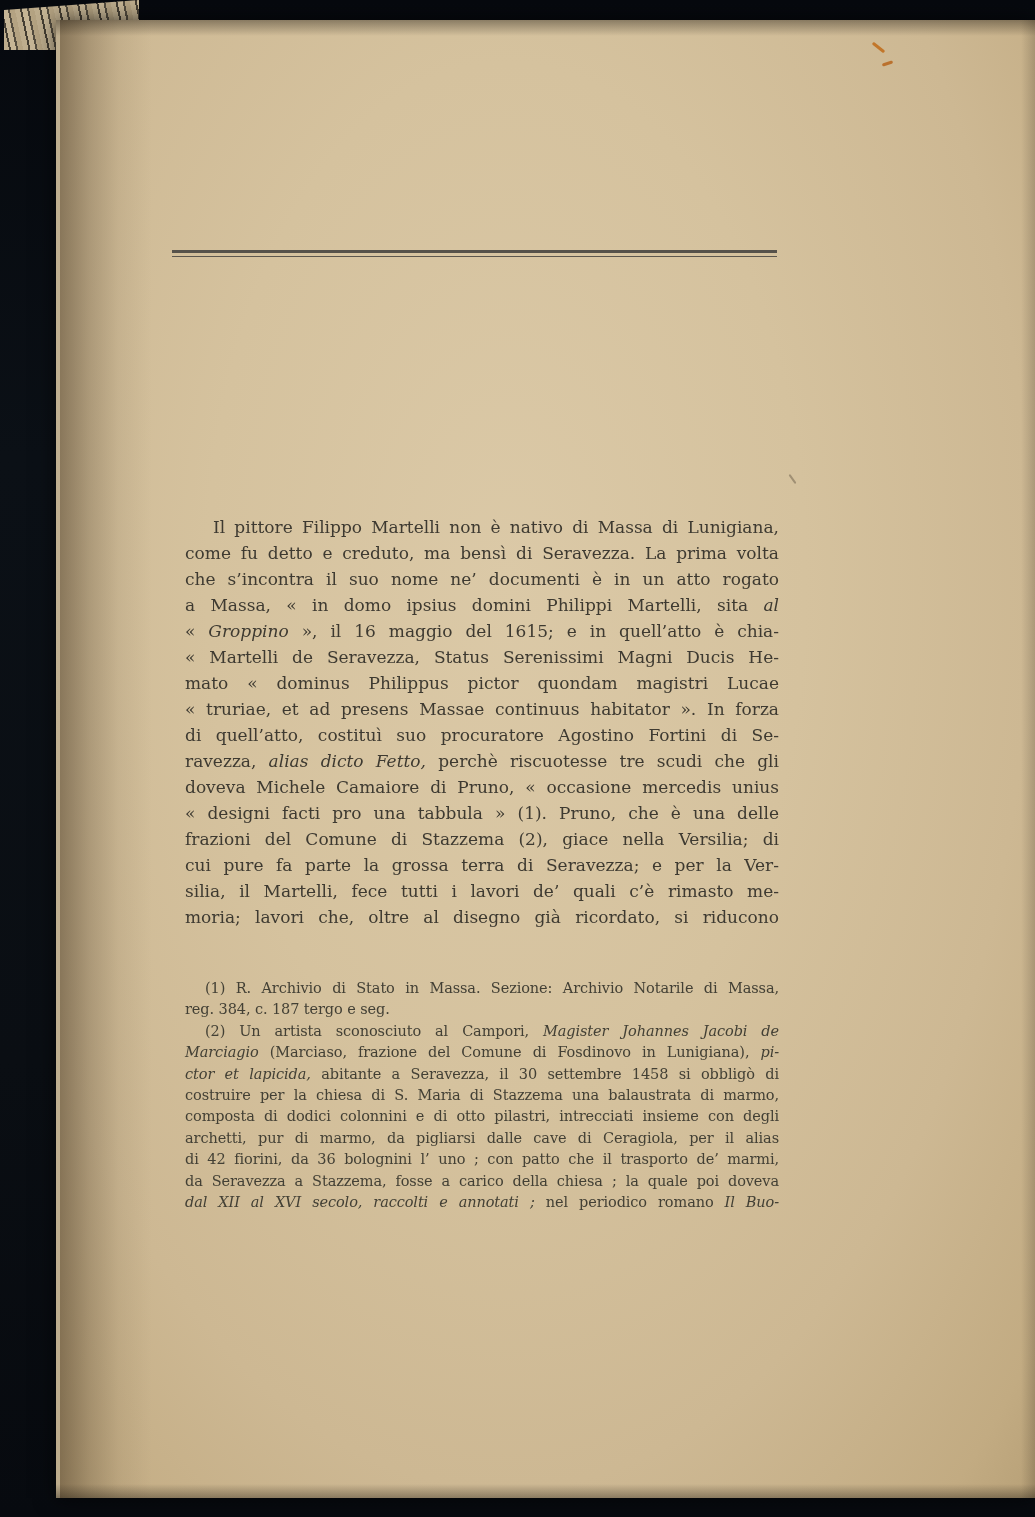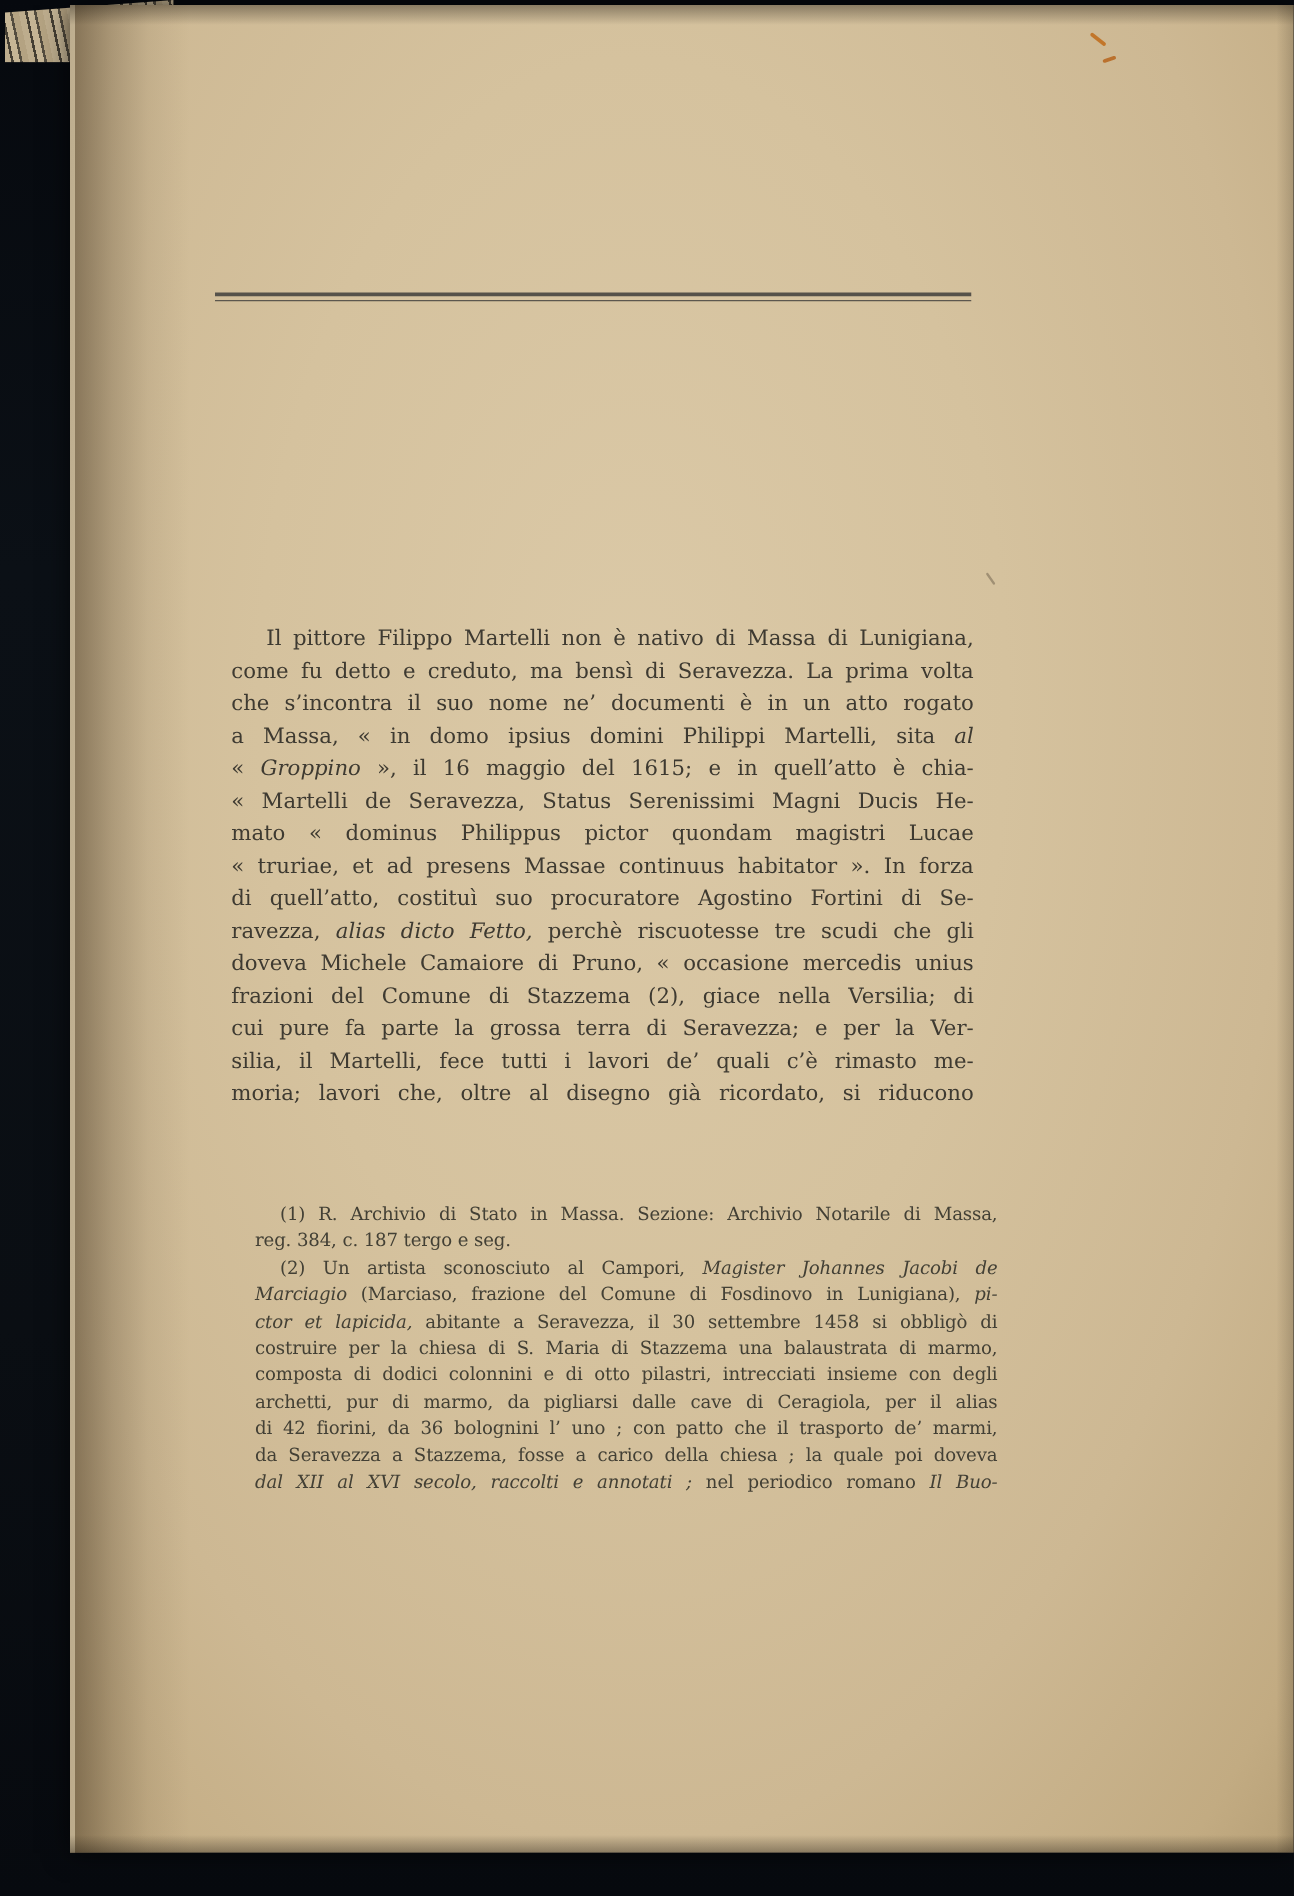--- a/index.html
+++ b/index.html
@@ -16,21 +16,21 @@
   }
   
   .corner-stack {
     position:absolute; left:4px; top:0; width:135px; height:50px;
     background:repeating-linear-gradient(78deg,
       #cdbb98 0 5px, #4a4336 5px 7px, #d6c4a1 7px 12px, #5a5243 12px 14px, #c3b08c 14px 19px);
     clip-path:polygon(0 20%, 100% 0, 100% 100%, 0 100%);
     opacity:.92;
   }
   .page {
-    position:absolute; left:56px; top:4px; width:979px; height:1478px;
+    position:absolute; left:56px; top:20px; width:979px; height:1478px;
     background:radial-gradient(ellipse at 46% 38%,
       #dbc9a7 0%, #d5c29e 40%, #cdb893 70%, #c2ab82 92%, #b7a077 100%);
     box-shadow:0 0 20px rgba(0,0,0,.65);
   }
   
   .gutter-shadow {
     position:absolute; left:0; top:0; bottom:0; width:96px;
     background:linear-gradient(90deg,
       rgba(58,43,24,.50) 0%, rgba(58,43,24,.24) 35%, rgba(58,43,24,.08) 65%, rgba(58,43,24,0) 100%);
   }
@@ -54,21 +54,21 @@
   .rule { position:absolute; left:116px; top:230px; width:605px; }
   .rule .thick { height:3px; background:#56524a; }
   .rule .thin  { height:1px; background:#5c574e; margin-top:3px; }
 
   .main-text {
     position:absolute; left:129px; top:494px; width:594px;
     color:#3e3a31; font-size:17px; line-height:26px;
   }
   .footnotes {
     position:absolute; left:129px; top:958px; width:594px;
-    color:#434035; font-size:14.5px; line-height:21.4px; letter-spacing:-.1px;margin-left:19px;
+    color:#434035; font-size:14.5px; line-height:21.4px; letter-spacing:-.1px;
   }
   .tline { text-align:justify; text-align-last:justify; }
   .tline.nojust { text-align-last:left; }
   .main-text .tline.indent { padding-left:28px; }
   .footnotes .tline.indent { padding-left:20px; }
   .it { font-style:italic; }
   .sc { font-variant:small-caps; letter-spacing:.4px; }
 
   
   .pencil-mark-a {
@@ -107,20 +107,21 @@
       <div class="tline"><span>come fu detto e creduto, ma bensì di Seravezza. La prima volta</span></div>
       <div class="tline"><span>che s’incontra il suo nome ne’ documenti è in un atto rogato</span></div>
       <div class="tline"><span>a Massa, « in domo ipsius domini Philippi Martelli, sita </span><span class="it">al</span></div>
       <div class="tline"><span>« </span><span class="it">Groppino</span><span> », il 16 maggio del 1615; e in quell’atto è chia-</span></div>
       <div class="tline"><span>« Martelli de Seravezza, Status Serenissimi Magni Ducis He-</span></div>
       <div class="tline"><span>mato « dominus Philippus pictor quondam magistri Lucae</span></div>
       <div class="tline"><span>« truriae, et ad presens Massae continuus habitator ». In forza</span></div>
       <div class="tline"><span>di quell’atto, costituì suo procuratore Agostino Fortini di Se-</span></div>
       <div class="tline"><span>ravezza, </span><span class="it">alias dicto Fetto,</span><span> perchè riscuotesse tre scudi che gli</span></div>
       <div class="tline"><span>doveva Michele Camaiore di Pruno, « occasione mercedis unius</span></div>
+      <div class="tline"><span>« designi facti pro una tabbula » (1). Pruno, che è una delle</span></div>
       <div class="tline"><span>frazioni del Comune di Stazzema (2), giace nella Versilia; di</span></div>
       <div class="tline"><span>cui pure fa parte la grossa terra di Seravezza; e per la Ver-</span></div>
       <div class="tline"><span>silia, il Martelli, fece tutti i lavori de’ quali c’è rimasto me-</span></div>
       <div class="tline"><span>moria; lavori che, oltre al disegno già ricordato, si riducono</span></div>
     </div>
   <div class="footnotes">
       <div class="tline indent"><span>(1) R. Archivio di Stato in Massa. Sezione: Archivio Notarile di Massa,</span></div>
       <div class="tline nojust"><span>reg. 384, c. 187 tergo e seg.</span></div>
       <div class="tline indent"><span>(2) Un artista sconosciuto al Campori, </span><span class="it">Magister Johannes Jacobi de</span></div>
       <div class="tline"><span class="it">Marciagio</span><span> (Marciaso, frazione del Comune di Fosdinovo in Lunigiana), </span><span class="it">pi-</span></div>

